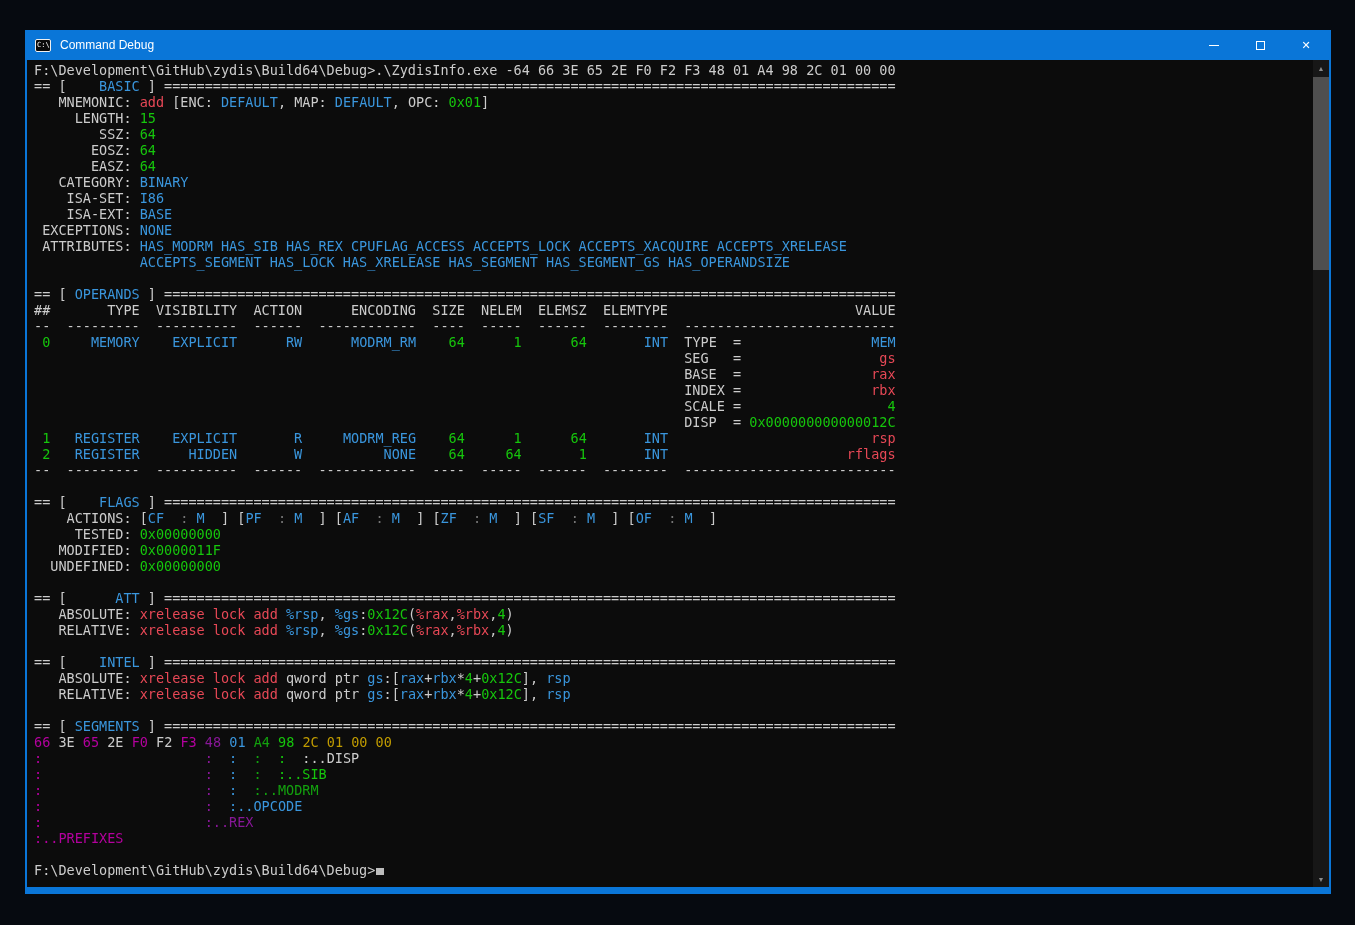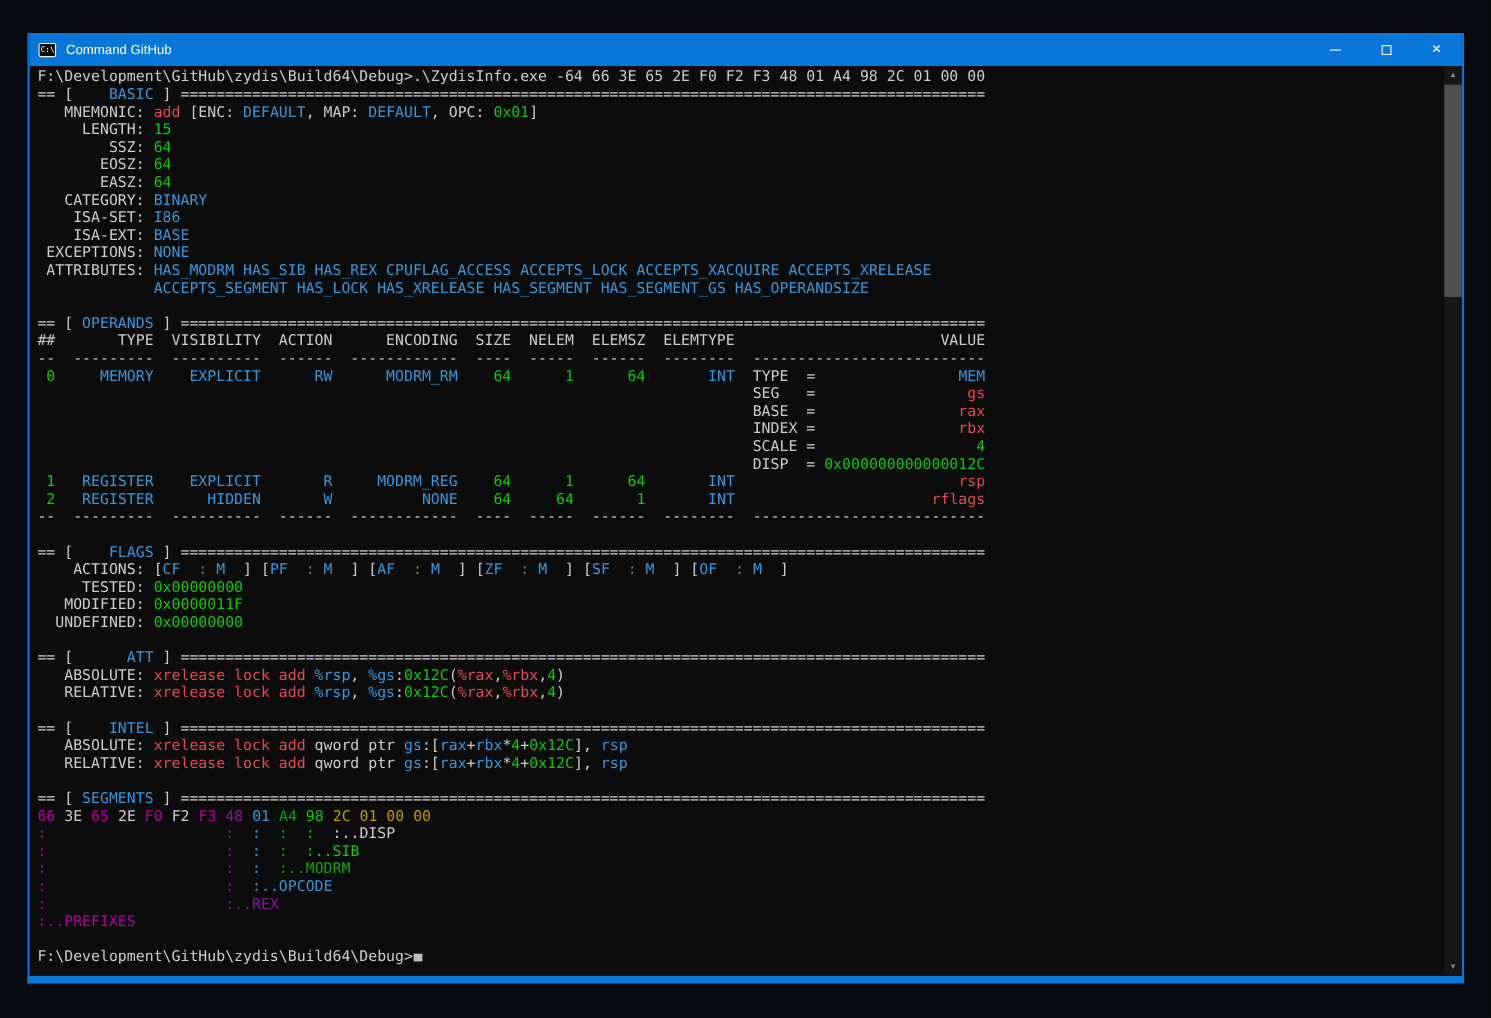--- a/index.html
+++ b/index.html
@@ -61,21 +61,21 @@
     position:absolute;left:0;top:17px;width:16px;height:193px;
     background:#4F4F4F;
   }
 </style>
 </head>
 <body>
 
 <div class="window">
   <div class="titlebar">
     <span class="cmd-icon">C:\</span>
-    <span class="title">Command GitHub</span>
+    <span class="title">Command Debug</span>
     <div class="controls">
       <div class="ctl">
         <span class="min-icon"></span>
       </div>
       <div class="ctl">
         <span class="max-icon"></span>
       </div>
       <div class="ctl">
         <span class="close-icon">✕</span>
       </div>

